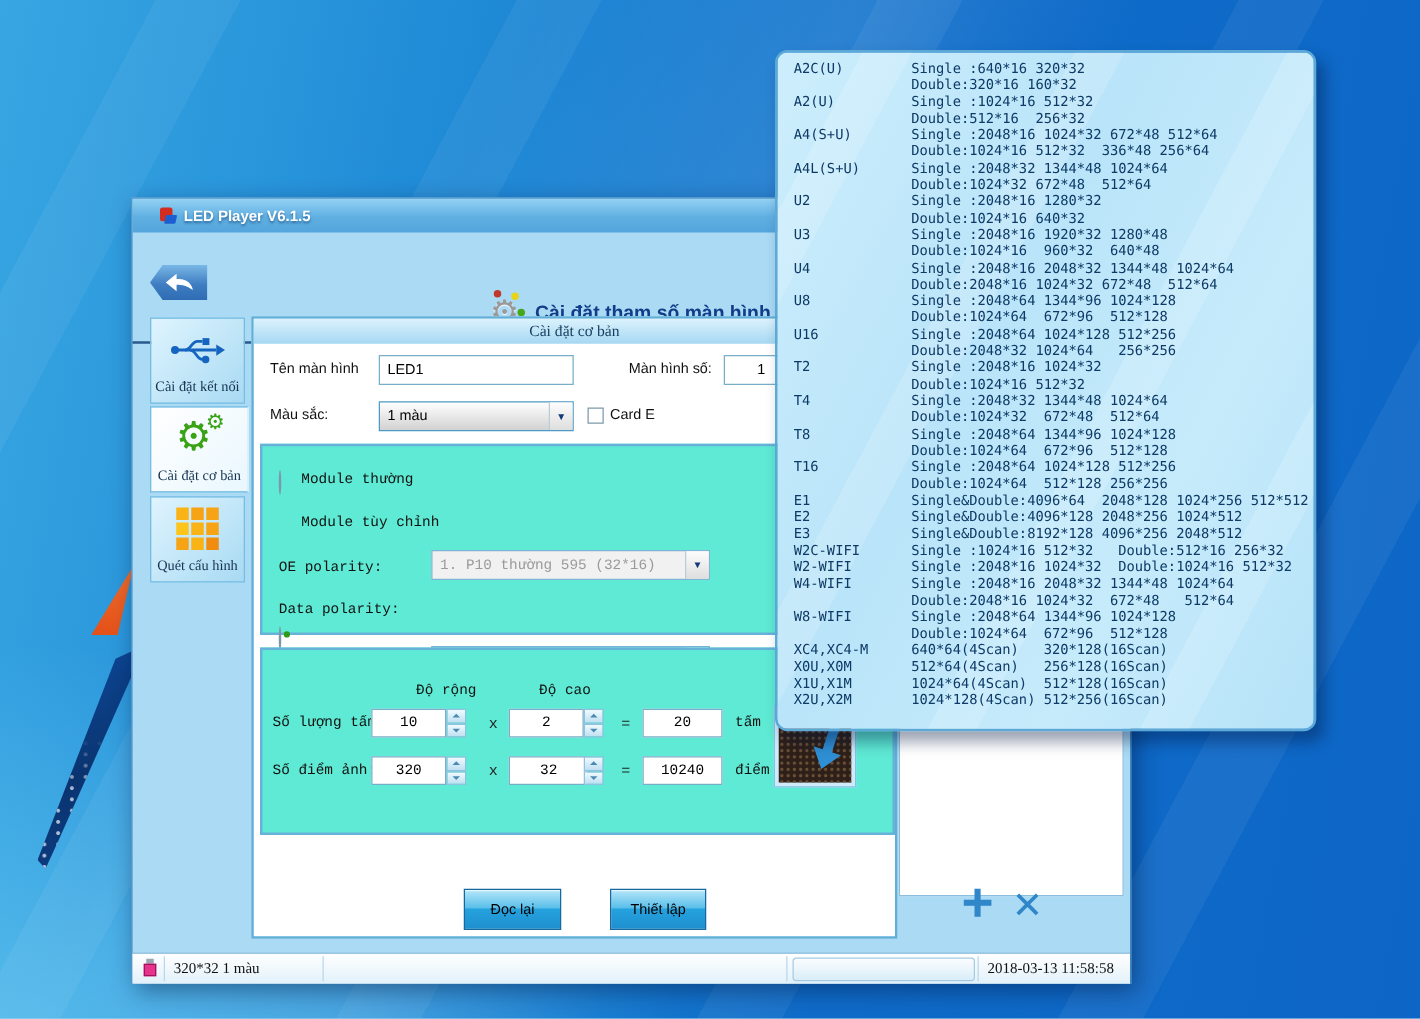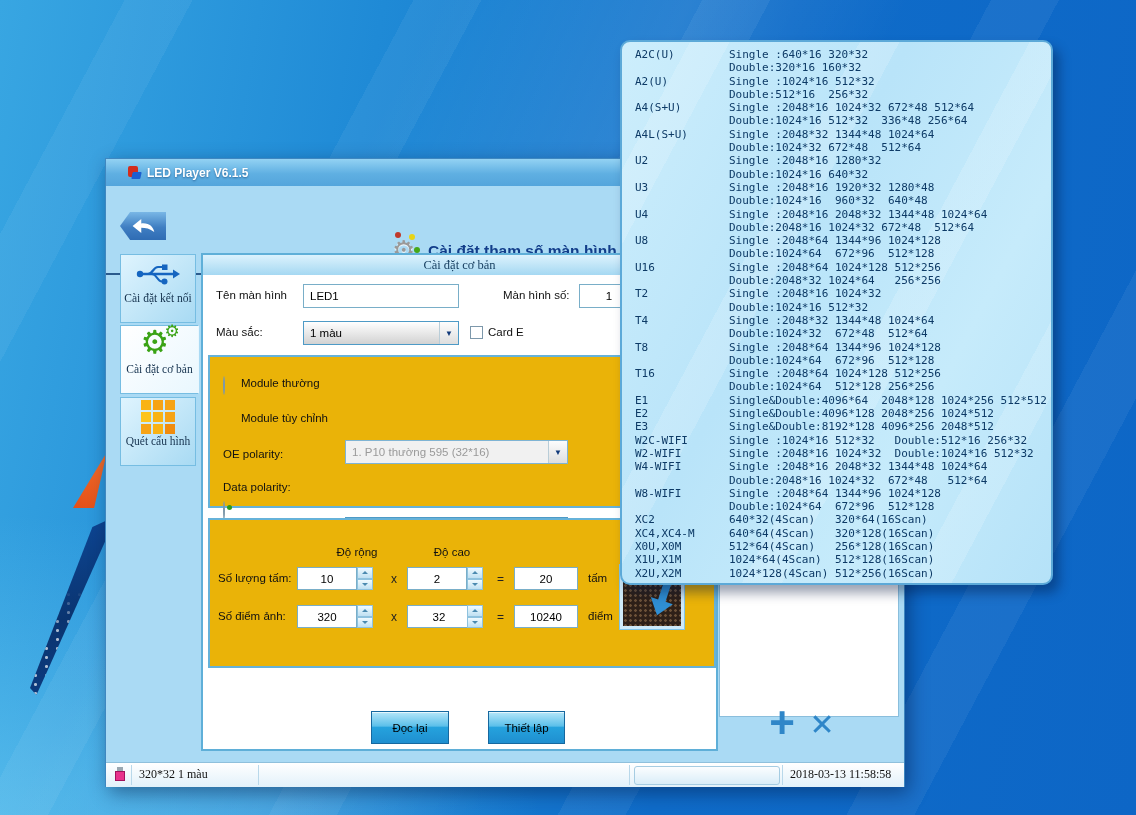--- a/index.html
+++ b/index.html
@@ -51,21 +51,21 @@
   #hdr-gear{position:relative;width:32px;height:32px;}
   #hdr-gear .g{position:absolute;left:0px;top:0px;font-size:26px;line-height:30px;color:#9a9a9a;
     font-family:"DejaVu Sans",sans-serif;text-shadow:0 1px 1px #fff;}
   #hdr-gear .d{position:absolute;border-radius:50%;}
   #hdr-title{color:#123d8a;font-weight:bold;font-size:15.5px;margin-left:4px;white-space:nowrap;}
   #hdr-line{left:0;top:87px;width:798px;height:2px;background:#2a5a8c;}
 
   
   .side-tab{left:14px;width:76px;height:69px;background:linear-gradient(135deg,#dff4fe 0%,#a8daf3 100%);
     border:1px solid #76bde2;box-sizing:border-box;cursor:pointer;
-    display:flex;flex-direction:column;align-items:center;justify-content:flex-end;padding-bottom:18px;text-align:center;}
+    display:flex;flex-direction:column;align-items:center;justify-content:flex-end;padding-bottom:6px;text-align:center;}
   .side-tab.sel{background:linear-gradient(135deg,#ffffff 0%,#e9f7fe 100%);width:79px;border-right-color:#e9f7fe;}
   .side-tab .lbl{font-family:"Liberation Serif","DejaVu Serif",serif;font-size:11.5px;color:#15324e;white-space:nowrap;}
   .side-tab .ic{flex:1;display:flex;align-items:center;justify-content:center;width:100%;}
   .gear-ic{position:relative;width:46px;height:38px;color:#3aa315;font-family:"DejaVu Sans",sans-serif;}
   .gear-ic .g1{position:absolute;left:4px;top:-2px;font-size:32px;line-height:38px;}
   .gear-ic .g2{position:absolute;left:28px;top:-4px;font-size:17px;line-height:20px;}
   .grid-ic{display:grid;grid-template-columns:repeat(3,10px);grid-template-rows:repeat(3,10px);gap:2px;}
   .grid-ic i{display:block;}
 
   
@@ -80,21 +80,21 @@
     font-size:11.5px;color:#000;display:flex;align-items:center;padding-left:6px;}
   .tinput.num{justify-content:center;padding-left:0;}
   .combo{background:linear-gradient(180deg,#ffffff 0%,#d2d2d2 100%);
     border:1px solid #4e9ac6;box-sizing:border-box;cursor:pointer;
     display:flex;align-items:center;padding-left:6px;font-size:11.5px;color:#000;position:relative;}
   .combo .car{position:absolute;right:0;top:0;bottom:0;width:18px;
     display:flex;align-items:center;justify-content:center;
     font-size:8px;color:#123a7a;border-left:1px solid #b9cdd8;
     background:linear-gradient(180deg,#fdfdfd,#dedede);}
   .combo.dis{background:#f1f1f1;color:#9a9a9a;border-color:#7fb4d4;margin-top:48px;}
-  .subpanel{background:#eab308;border:2px solid #66b2d9;box-sizing:border-box;}
+  .subpanel{background:#5eead4;border:2px solid #66b2d9;box-sizing:border-box;font-family:Liberation Mono, monospace;}
   .radio{width:13px;height:13px;border-radius:50%;background:radial-gradient(#fff 55%,#e7eef3);
     border:1px solid #7d98ab;box-sizing:border-box;position:relative;cursor:pointer;}
   .radio.on:after{content:"";position:absolute;left:3px;top:3px;width:5px;height:5px;border-radius:50%;background:#2f9a17;}
   .checkbox{width:13px;height:13px;background:#fff;border:1px solid #7d98ab;box-sizing:border-box;cursor:pointer;}
   .spin{width:16px;height:23px;display:flex;flex-direction:column;cursor:pointer;}
   .spin i{flex:1;background:linear-gradient(180deg,#f0fafe,#bfe0f2);border:1px solid #8fc2de;
     display:flex;align-items:center;justify-content:center;}
   .spin i:after{content:"";border:3px solid transparent;}
   .spin i.up:after{border-bottom-color:#4a8ab0;margin-top:-3px;}
   .spin i.dn:after{border-top-color:#4a8ab0;margin-bottom:-3px;}
@@ -440,24 +440,20 @@
       </div>
       <div class="trow">
         <div class="tmodel">W4-WIFI</div>
         <div class="tspecs"><div>Single :2048*16 2048*32 1344*48 1024*64</div><div>Double:2048*16 1024*32  672*48   512*64</div></div>
       </div>
       <div class="trow">
         <div class="tmodel">W8-WIFI</div>
         <div class="tspecs"><div>Single :2048*64 1344*96 1024*128</div><div>Double:1024*64  672*96  512*128</div></div>
       </div>
       <div class="trow">
-        <div class="tmodel">XC2</div>
-        <div class="tspecs"><div>640*32(4Scan)   320*64(16Scan)</div></div>
-      </div>
-      <div class="trow">
         <div class="tmodel">XC4,XC4-M</div>
         <div class="tspecs"><div>640*64(4Scan)   320*128(16Scan)</div></div>
       </div>
       <div class="trow">
         <div class="tmodel">X0U,X0M</div>
         <div class="tspecs"><div>512*64(4Scan)   256*128(16Scan)</div></div>
       </div>
       <div class="trow">
         <div class="tmodel">X1U,X1M</div>
         <div class="tspecs"><div>1024*64(4Scan)  512*128(16Scan)</div></div>

